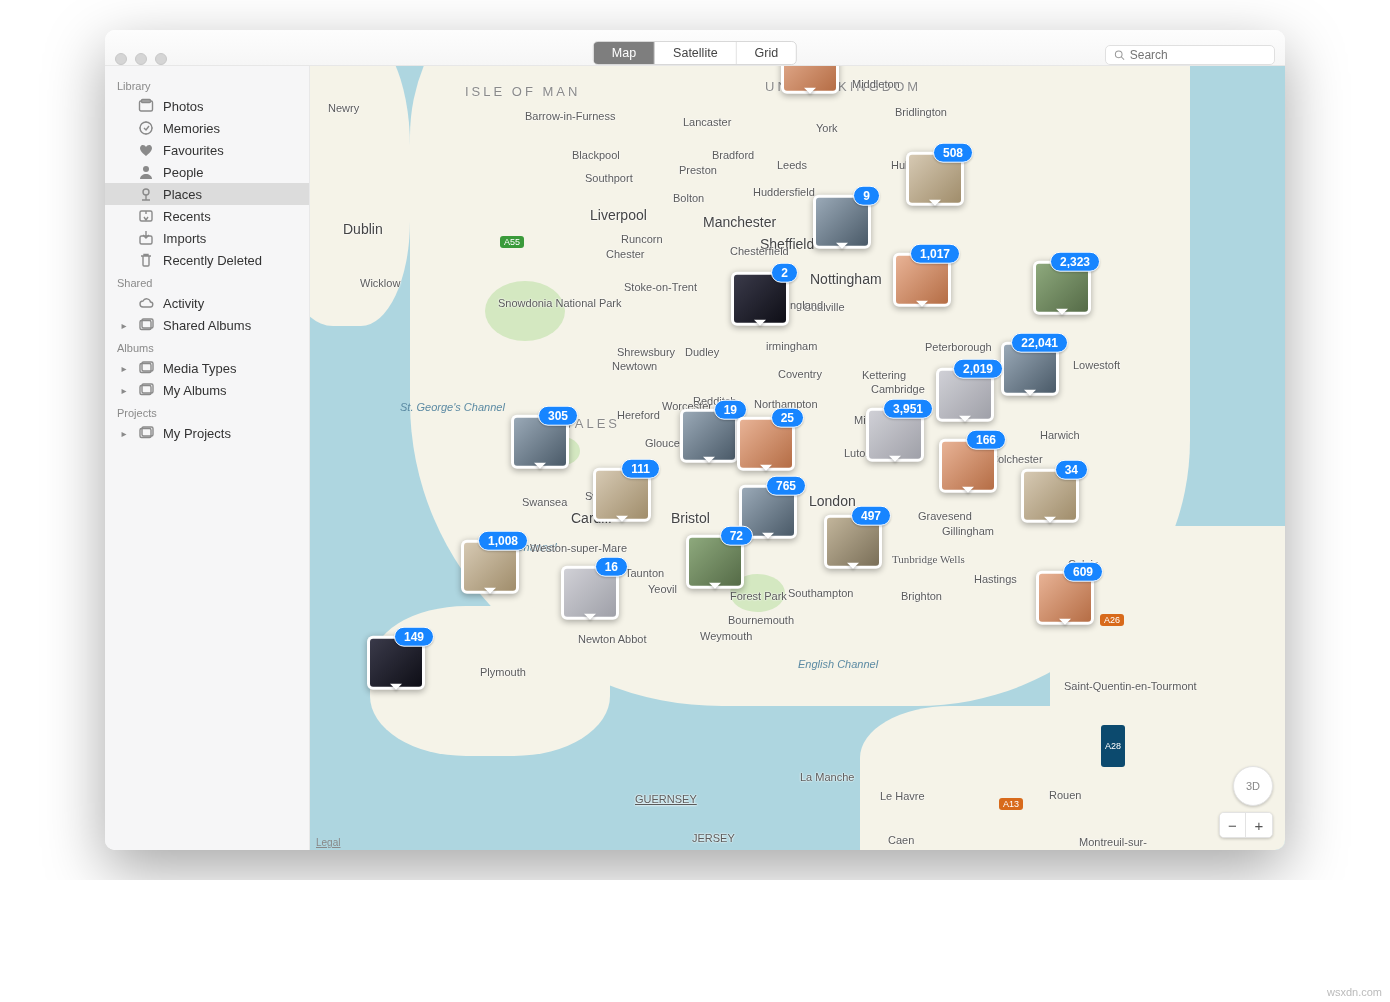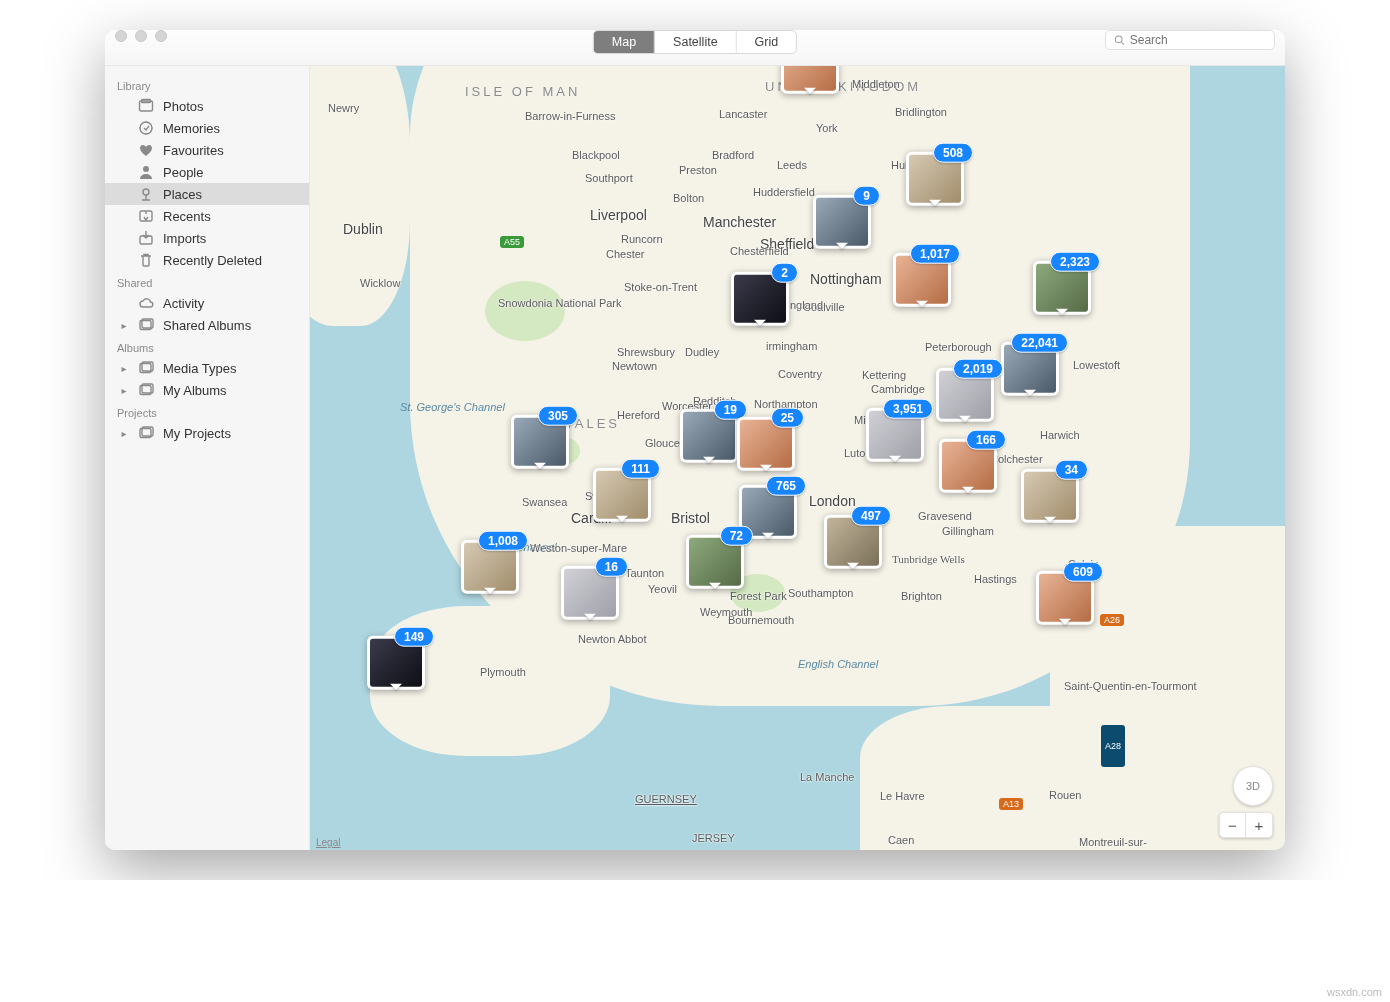--- a/index.html
+++ b/index.html
@@ -22,21 +22,21 @@
   flex-direction: column;
   overflow: hidden;
   position: relative;
 }
 
 .titlebar {
   height: 36px;
   background: linear-gradient(#fdfdfd,#f6f6f6);
   border-bottom: 1px solid #e7e7e7;
   display: flex;
-  align-items: flex-start;
+  align-items: flex-end;
   position: relative;
   padding: 0 10px;
 }
 .traffic { display:flex; gap:8px; align-items:center; }
 .dot { width:12px; height:12px; border-radius:50%; background:#d5d5d5; border:1px solid #c8c8c8; }
 .seg {
   position:absolute; left:50%; transform:translateX(-50%);
   display:flex; border:1px solid #d8d8d8; border-radius:5px; overflow:hidden;
   background:#fff;
 }
@@ -326,21 +326,21 @@
     <div class="region-label" style="left: 455px; top: 13px;">UNITED KINGDOM</div>
         <div class="region-label" style="left: 250px; top: 350px;">WALES</div>
         <div class="region-label" style="left: 155px; top: 18px;">ISLE OF MAN</div>
         <div class="water-label" style="left: 90px; top: 335px;">St. George's Channel</div>
         <div class="water-label" style="left: 172px; top: 475px;">Bristol Channel</div>
         <div class="water-label" style="left: 488px; top: 592px;">English Channel</div>
         <div class="city-label big" style="left: 33px; top: 155px;">Dublin</div>
         <div class="city-label" style="left: 18px; top: 36px;">Newry</div>
         <div class="city-label" style="left: 50px; top: 211px;">Wicklow</div>
         <div class="city-label" style="left: 215px; top: 44px;">Barrow-in-Furness</div>
-        <div class="city-label" style="left: 373px; top: 42px; margin-left: 36px;">Lancaster</div>
+        <div class="city-label" style="left: 373px; top: 50px;">Lancaster</div>
         <div class="city-label" style="left: 506px; top: 56px;">York</div>
         <div class="city-label" style="left: 262px; top: 83px;">Blackpool</div>
         <div class="city-label" style="left: 402px; top: 83px;">Bradford</div>
         <div class="city-label" style="left: 467px; top: 93px;">Leeds</div>
         <div class="city-label" style="left: 585px; top: 40px;">Bridlington</div>
         <div class="city-label" style="left: 581px; top: 93px;">Hull</div>
         <div class="city-label" style="left: 369px; top: 98px;">Preston</div>
         <div class="city-label" style="left: 275px; top: 106px;">Southport</div>
         <div class="city-label" style="left: 363px; top: 126px;">Bolton</div>
         <div class="city-label" style="left: 443px; top: 120px;">Huddersfield</div>
@@ -379,21 +379,21 @@
         <div class="city-label" style="left: 608px; top: 444px;">Gravesend</div>
         <div class="city-label" style="left: 632px; top: 459px;">Gillingham</div>
         <div class="city-label" style="left: 220px; top: 476px;">Weston-super-Mare</div>
         <div class="city-label" style="left: 582px; top: 487px; font-family: Liberation Serif, serif;">Tunbridge Wells</div>
         <div class="city-label" style="left: 315px; top: 501px;">Taunton</div>
         <div class="city-label" style="left: 338px; top: 517px;">Yeovil</div>
         <div class="city-label" style="left: 478px; top: 521px;">Southampton</div>
         <div class="city-label" style="left: 591px; top: 524px;">Brighton</div>
         <div class="city-label" style="left: 664px; top: 507px;">Hastings</div>
         <div class="city-label" style="left: 418px; top: 548px;">Bournemouth</div>
-        <div class="city-label" style="left: 390px; top: 540px;">Weymouth</div>
+        <div class="city-label" style="left: 390px; top: 564px;">Weymouth</div>
         <div class="city-label" style="left: 253px; top: 541px;">Exeter</div>
         <div class="city-label" style="left: 268px; top: 567px;">Newton Abbot</div>
         <div class="city-label" style="left: 170px; top: 600px;">Plymouth</div>
         <div class="city-label" style="left: 420px; top: 524px;">Forest Park</div>
         <div class="city-label" style="left: 758px; top: 492px;">Calais</div>
         <div class="city-label" style="left: 754px; top: 614px;">Saint-Quentin-en-Tourmont</div>
         <div class="city-label" style="left: 325px; top: 727px; text-decoration: underline;">GUERNSEY</div>
         <div class="city-label" style="left: 570px; top: 724px;">Le Havre</div>
         <div class="city-label" style="left: 490px; top: 705px;">La Manche</div>
         <div class="city-label" style="left: 739px; top: 723px;">Rouen</div>

